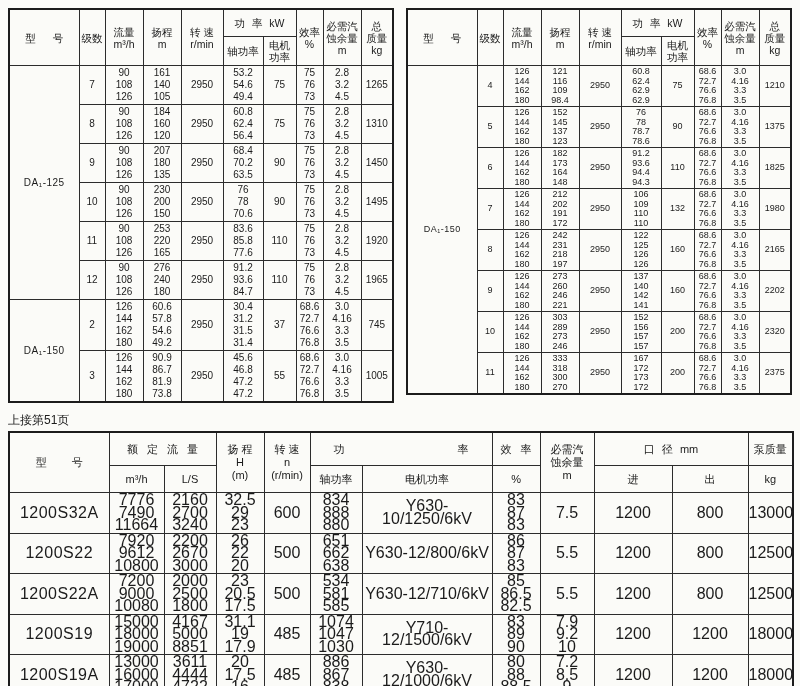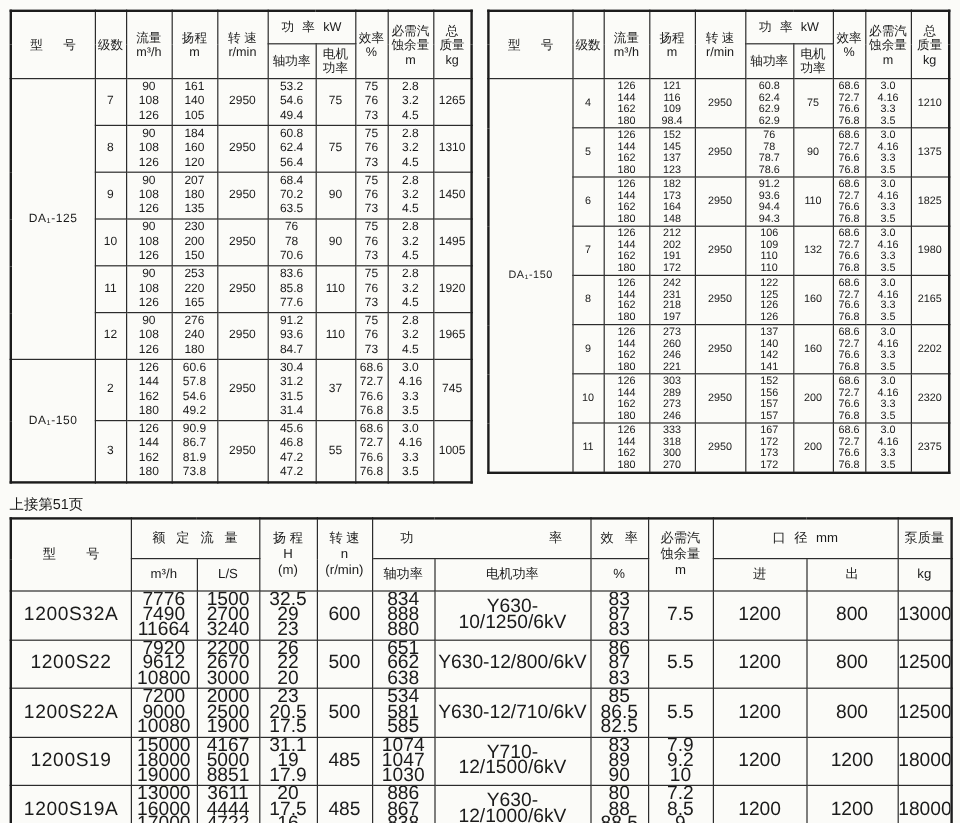--- a/index.html
+++ b/index.html
@@ -776,21 +776,21 @@
     </thead>
     <tbody id="bottom-body">
         <tr>
           <td class="model-cell">1200S32A</td>
           <td>
             <div>7776</div>
             <div>7490</div>
             <div>11664</div>
           </td>
           <td>
-            <div>1500</div>
+            <div>2160</div>
             <div>2700</div>
             <div>3240</div>
           </td>
           <td>
             <div>32.5</div>
             <div>29</div>
             <div>23</div>
           </td>
           <td>600</td>
           <td>
@@ -846,21 +846,21 @@
         <tr>
           <td class="model-cell">1200S22A</td>
           <td>
             <div>7200</div>
             <div>9000</div>
             <div>10080</div>
           </td>
           <td>
             <div>2000</div>
             <div>2500</div>
-            <div>1900</div>
+            <div>1800</div>
           </td>
           <td>
             <div>23</div>
             <div>20.5</div>
             <div>17.5</div>
           </td>
           <td>500</td>
           <td>
             <div>534</div>
             <div>581</div>

